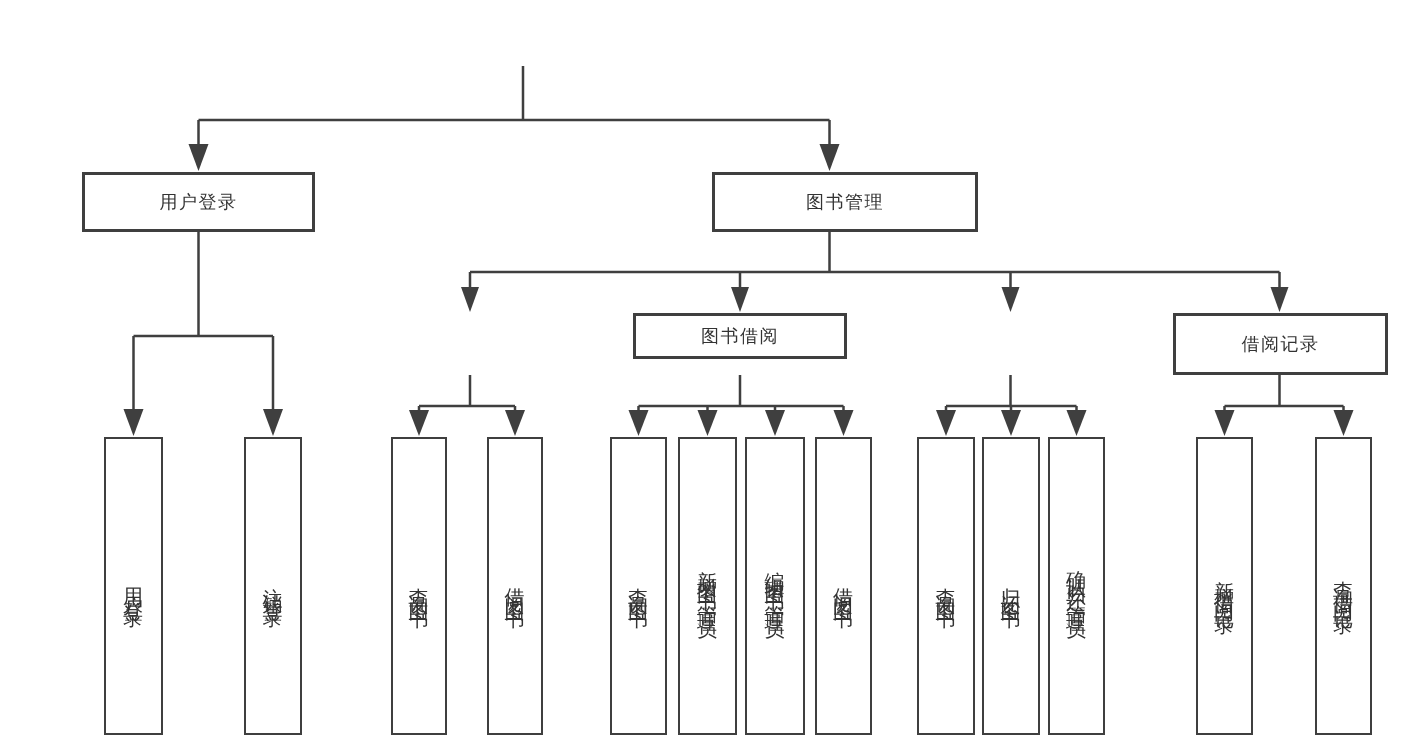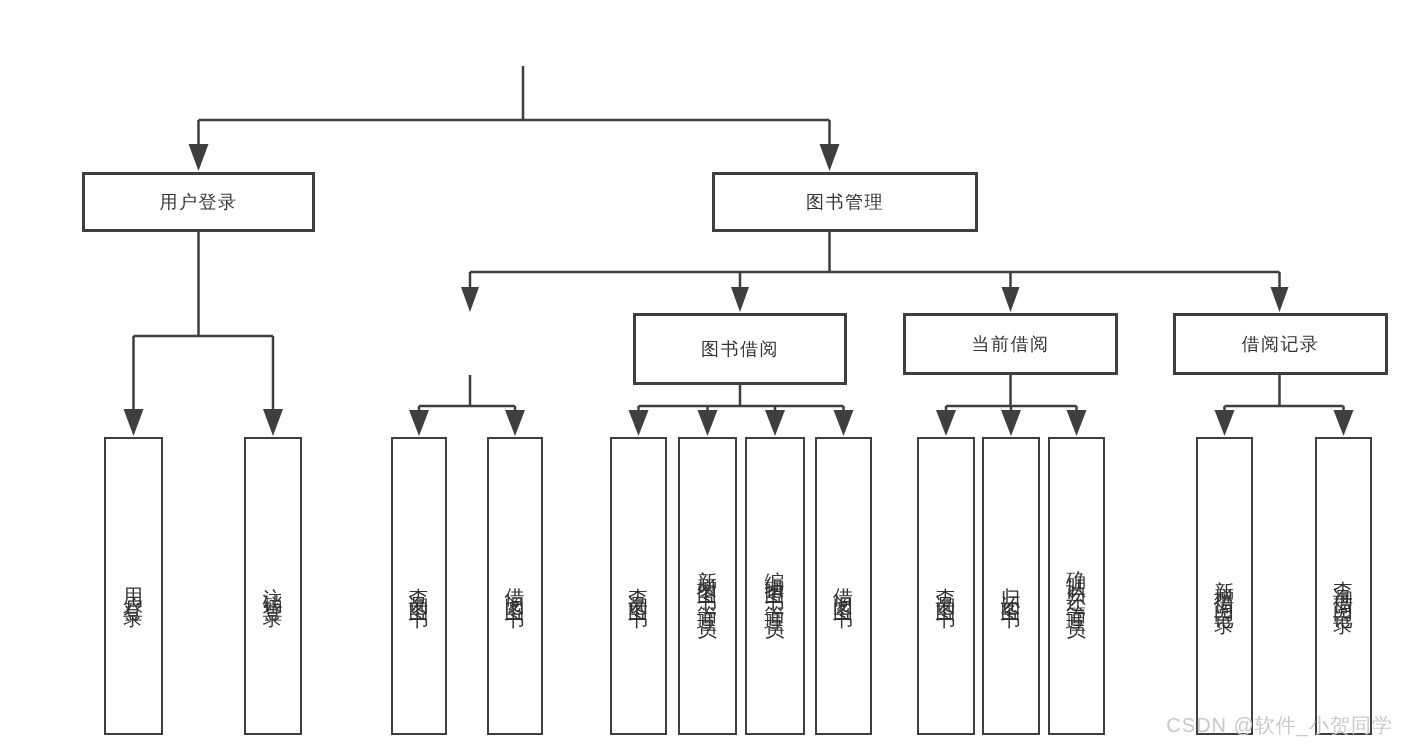--- a/index.html
+++ b/index.html
@@ -85,22 +85,21 @@
 
     <path d="M1279.5 375 V406 M1224.5 406 H1343.5 M1224.5 406 V414 M1343.5 406 V414"></path>
     <polygon points="1224.5,436 1214.5,410 1234.5,410"></polygon>
     <polygon points="1343.5,436 1333.5,410 1353.5,410"></polygon>
   </svg>
 
 
   <div class="node hbox" style="left:82px;top:172px;width:233px;height:60px;">用户登录</div>
   <div class="node hbox" style="left:712px;top:172px;width:266px;height:60px;">图书管理</div>
 
-  <div class="node hbox" style="left:633px;top:313px;width:214px;height:72px;">图书借阅</div>
-  <div class="node hbox" style="left:903px;top:313px;width:215px;height:62px;">当前借阅</div>
+  <div class="node hbox" style="left:633px;top:313px;width:214px;height:46px;">图书借阅</div>
   <div class="node hbox" style="left:1173px;top:313px;width:215px;height:62px;">借阅记录</div>
 
   <div class="node vbox" style="left:104px;top:437px;width:59px;height:298px;">
     <span class="vtext">用户登录</span>
   </div>
   <div class="node vbox" style="left:244px;top:437px;width:58px;height:298px;">
     <span class="vtext">注销登录</span>
   </div>
 
   <div class="node vbox" style="left:391px;top:437px;width:56px;height:298px;">
@@ -133,15 +132,14 @@
     <span class="vtext">确认归还（管理员）</span>
   </div>
 
   <div class="node vbox" style="left:1196px;top:437px;width:57px;height:298px;">
     <span class="vtext">新增借阅记录</span>
   </div>
   <div class="node vbox" style="left:1315px;top:437px;width:57px;height:298px;">
     <span class="vtext">查询借阅记录</span>
   </div>
 
-  <div class="watermark">CSDN @软件_小贺同学</div>
 
 </div>
 
 </body></html>

